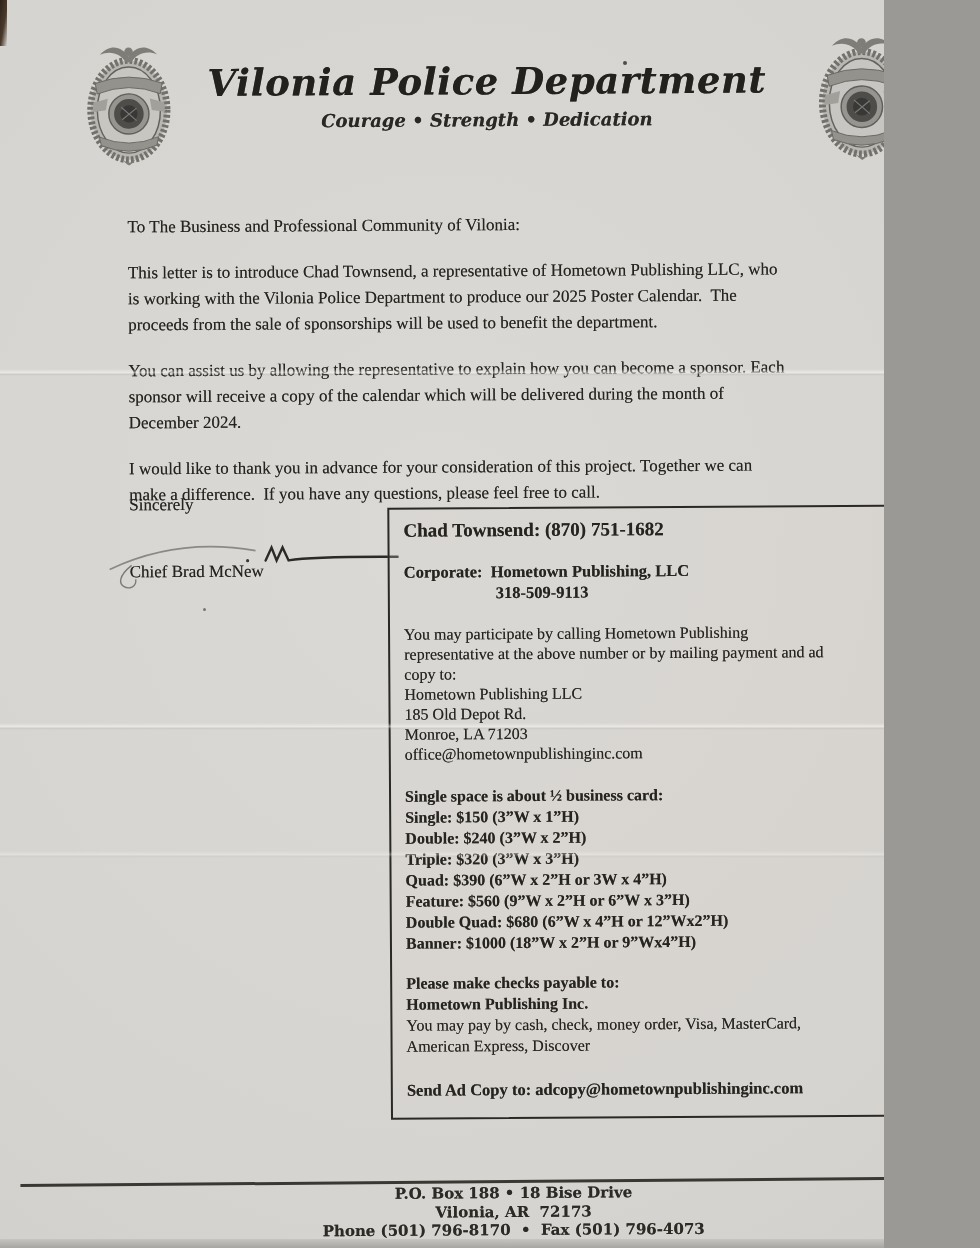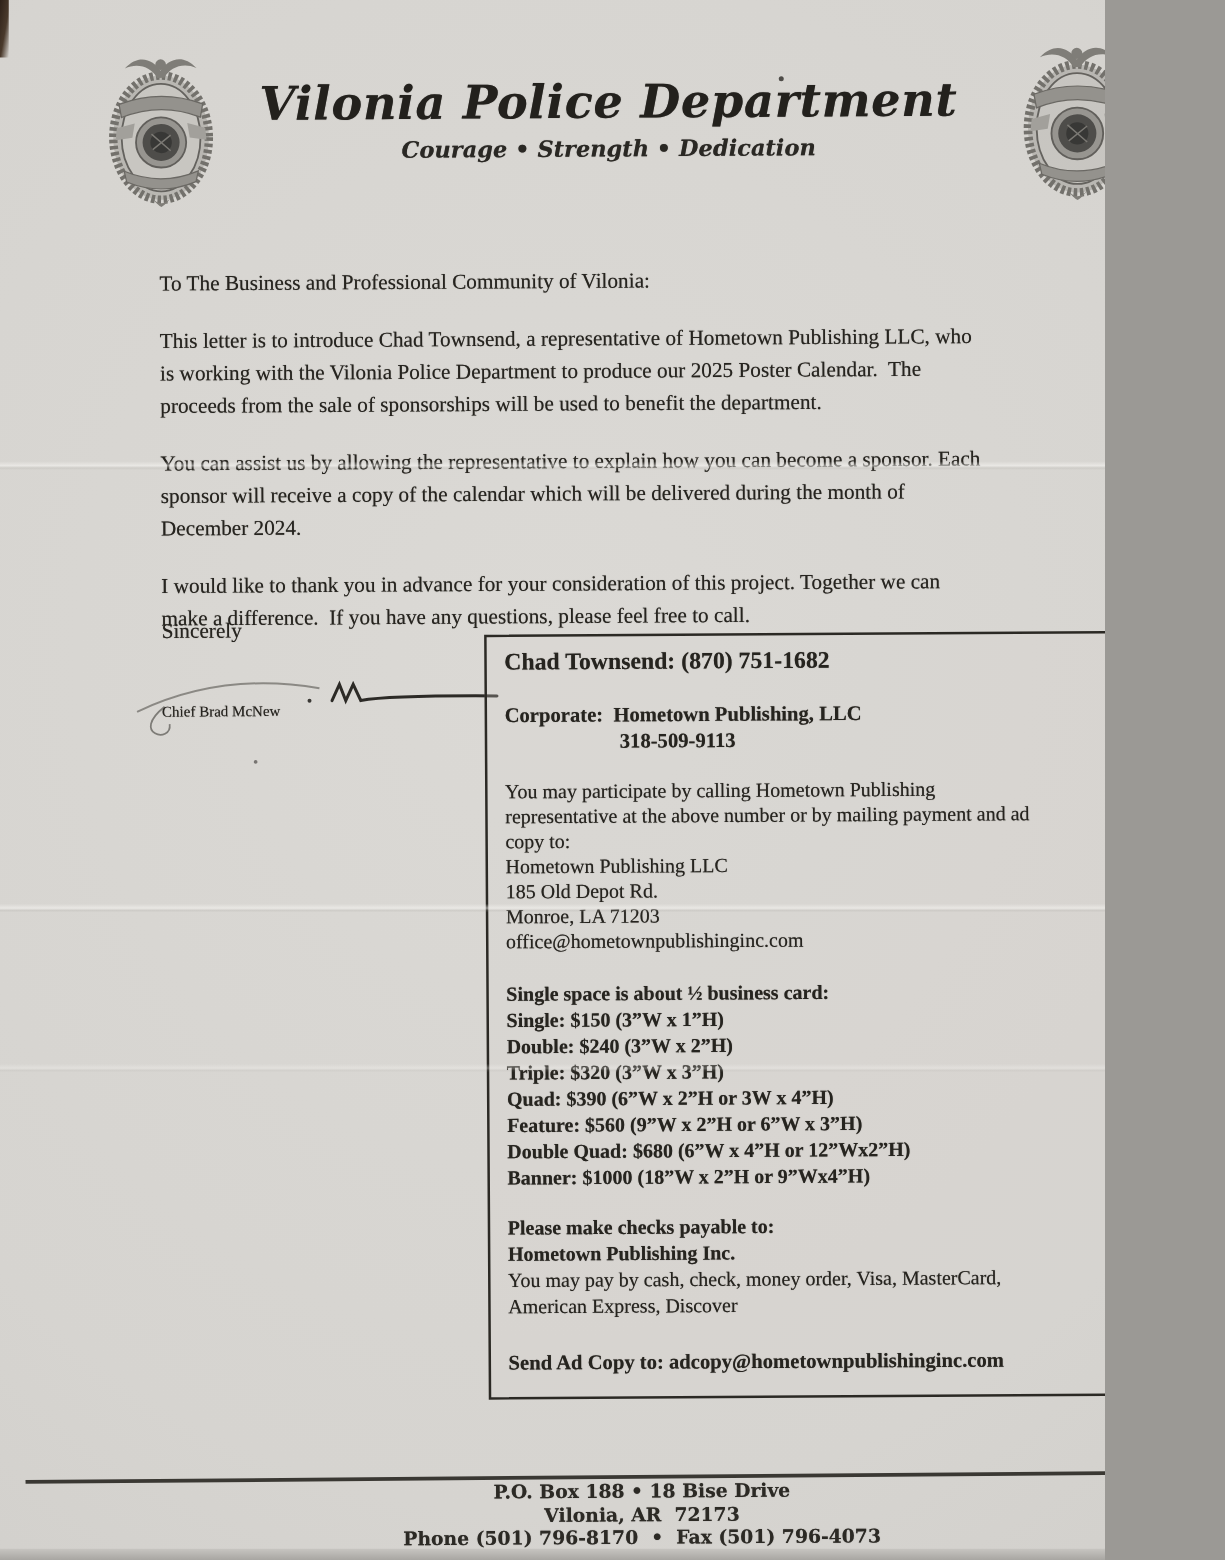--- a/index.html
+++ b/index.html
@@ -26,21 +26,21 @@
   }
   .badge{position:absolute;opacity:0.88;}
   .badge-left{left:84px;top:38px;width:96px;height:130px;}
   .badge-right{left:815px;top:33px;width:100px;height:134px;}
   
   .letter{position:absolute;left:130px;top:213px;width:766px;font-size:17px;}
   .para{margin:0 0 20px 0;}
   .para .line{white-space:pre;line-height:26px;}
   .closing-word{position:absolute;left:130px;top:494px;font-size:17px;text-align:right;}
   .sig{position:absolute;left:108px;top:520px;width:310px;height:80px;}
-  .sig-name{position:absolute;left:130px;top:561px;font-size:12px;}
+  .sig-name{position:absolute;left:130px;top:561px;font-size:17px;}
   
   .infobox{
     position:absolute;left:388px;top:508px;width:505px;height:612px;
     border:2px solid #2b2924;background:rgba(215,213,209,0.25);
     box-sizing:border-box;padding:10px 14px 0 14px;
   }
   .infobox .line{white-space:pre;}
   .box-header{font-size:19px;font-weight:bold;margin-bottom:20px;}
   .corp{font-size:16.5px;font-weight:bold;line-height:21px;}
   .corp-phone{padding-left:92px;}

